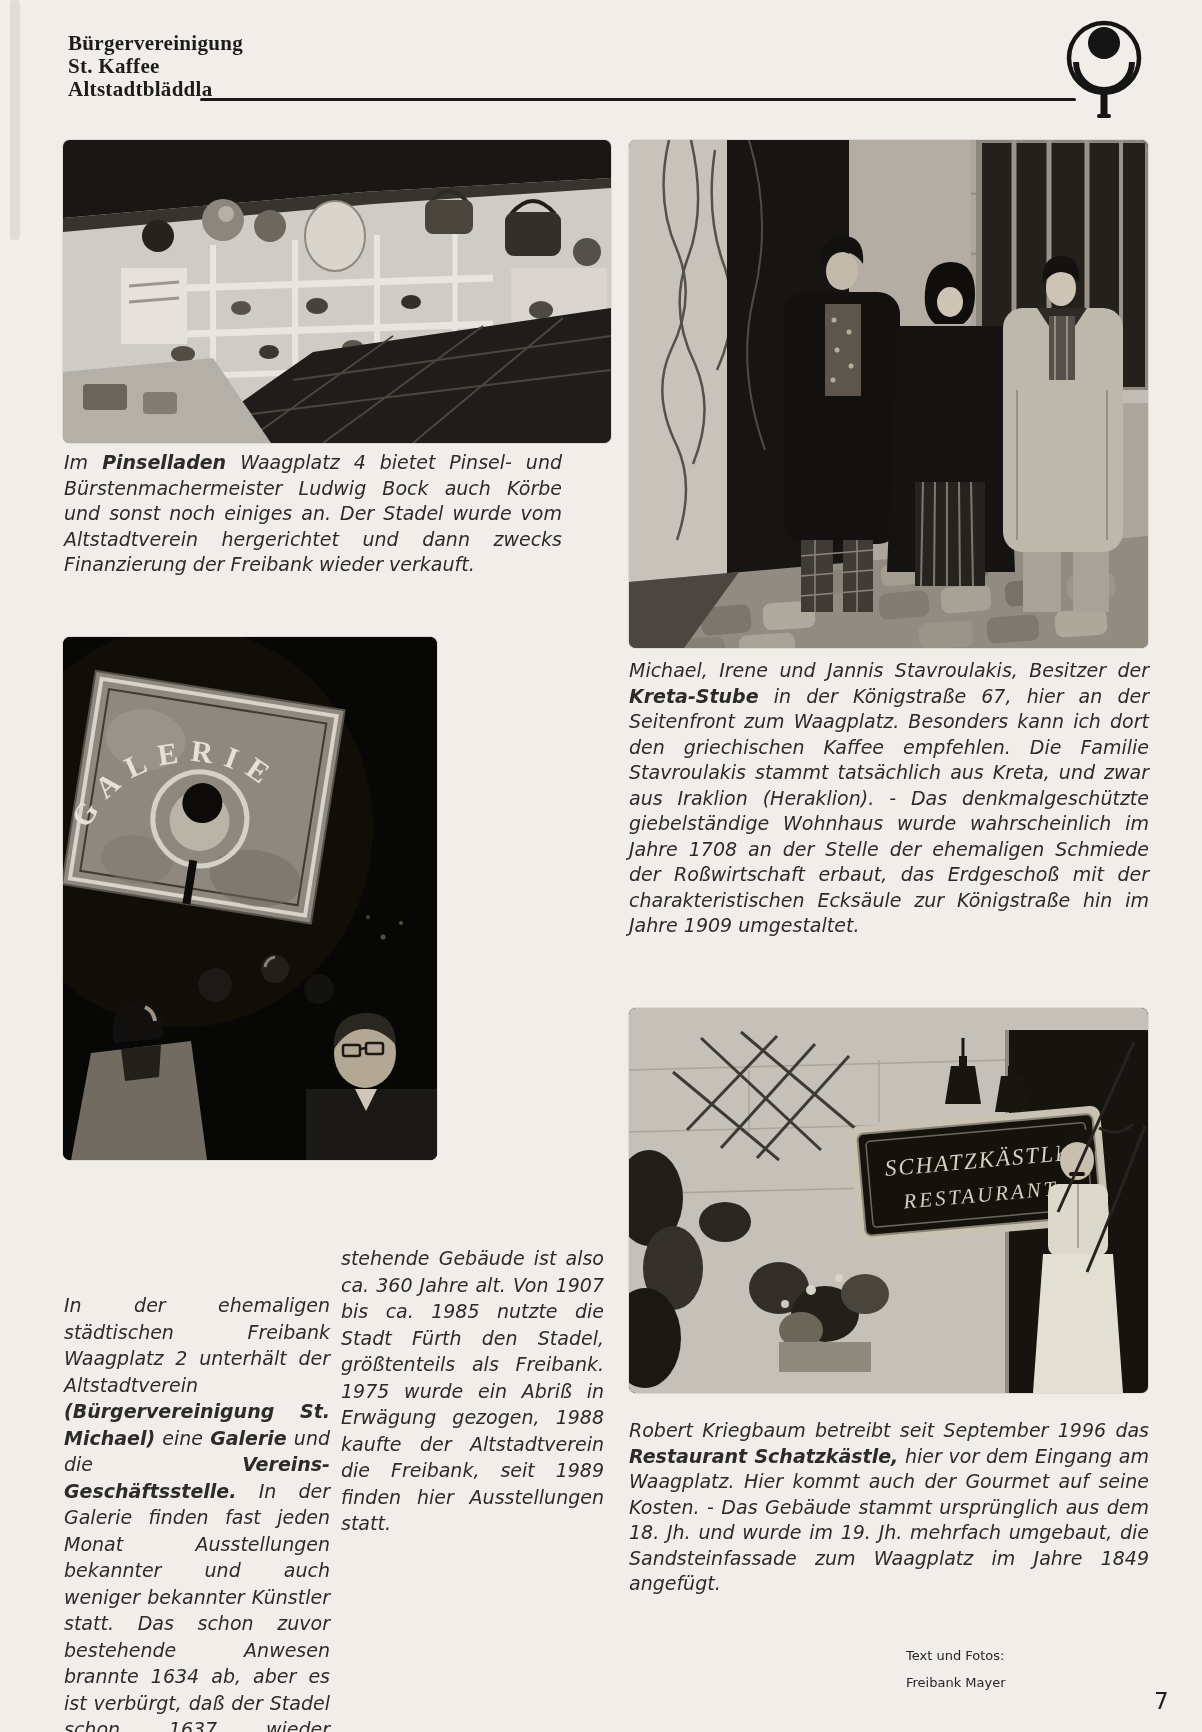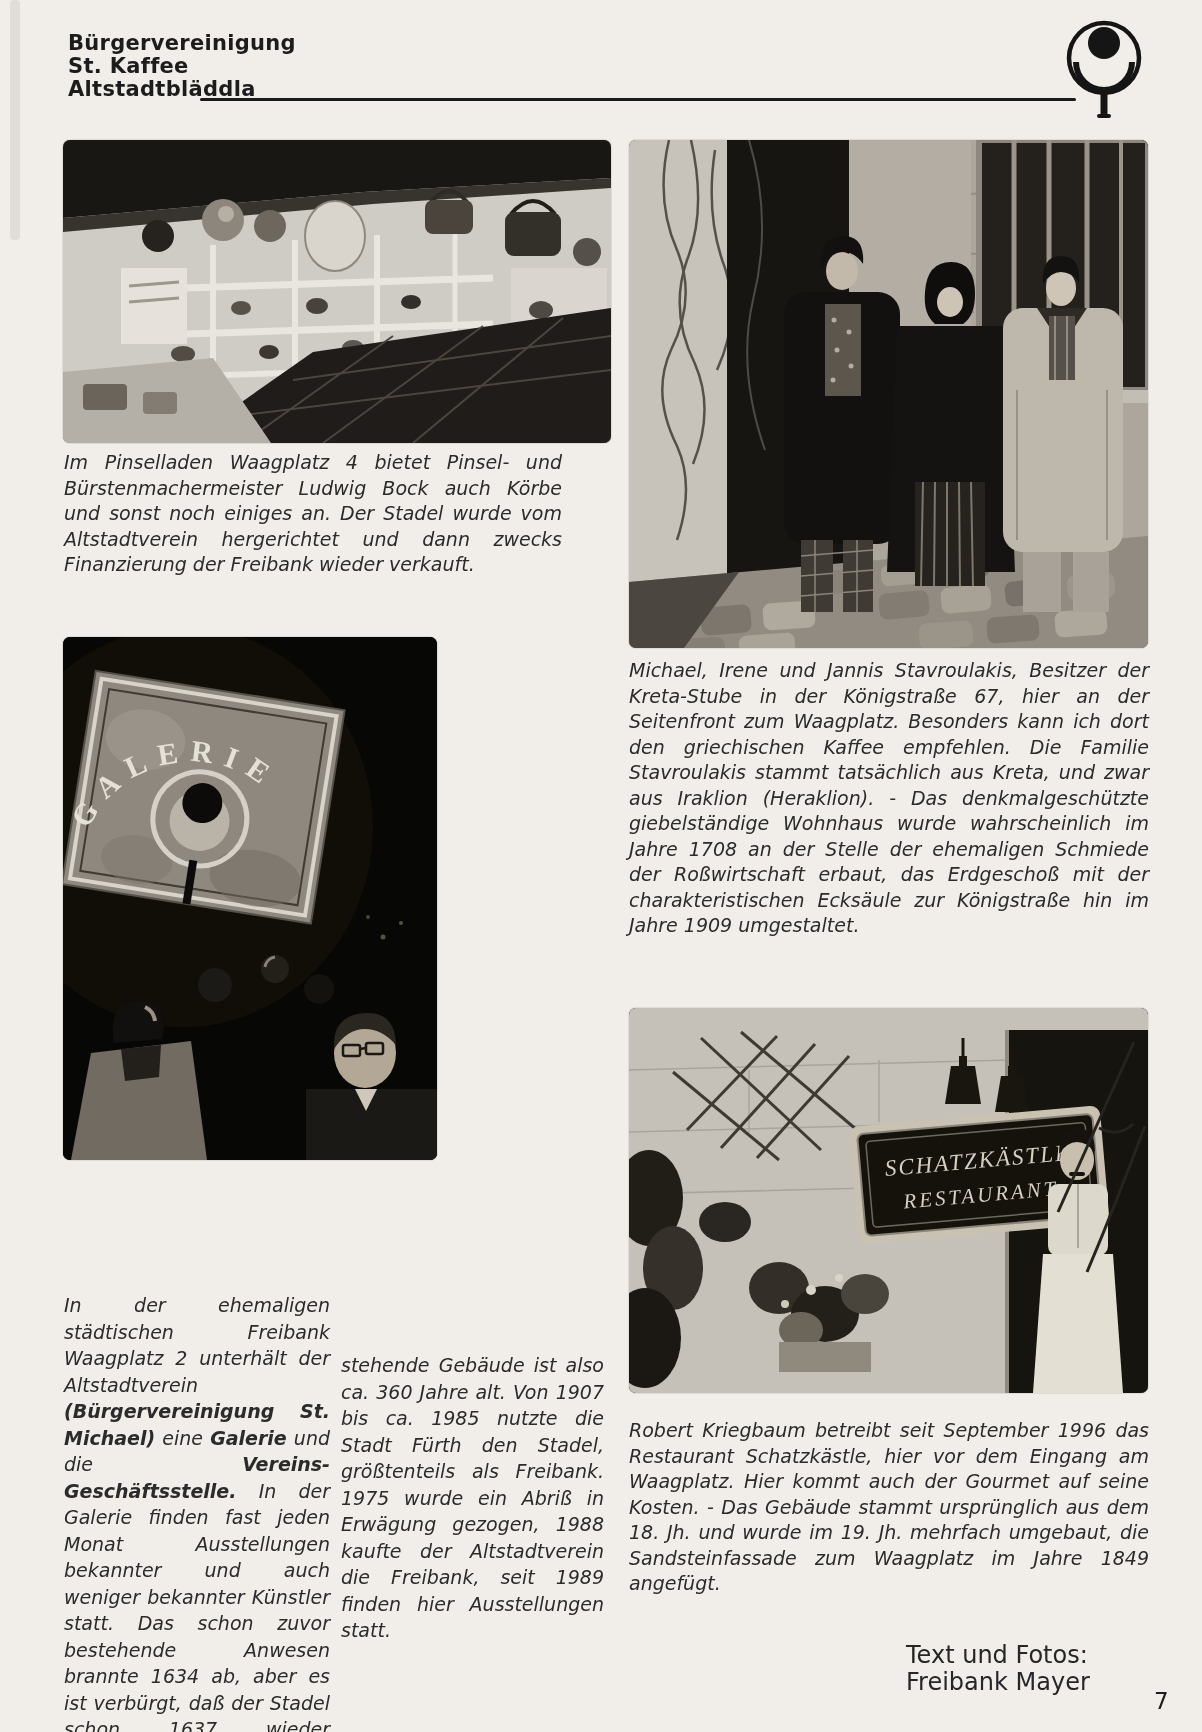--- a/index.html
+++ b/index.html
@@ -1,27 +1,27 @@
 <!DOCTYPE html>
 <html><head>
 <meta charset="utf-8">
 <style>
   html,body{margin:0;padding:0;background:#e7e4df;}
   .page{position:relative;width:1202px;height:1732px;background:#f1eee9;
         font-family:"DejaVu Sans",sans-serif;overflow:hidden;}
   .abs{position:absolute;}
-  .masthead{font-weight:bold;font-size:21px;line-height:23px;color:#1c1c1c;letter-spacing:.3px;}
+  .masthead{font-weight:bold;font-size:21px;line-height:23px;color:#1c1c1c;letter-spacing:.3px;font-family:Liberation Serif, serif;}
   .rule{background:#1a1a1a;height:3px;border-radius:2px;}
   .caption{font-style:italic;font-size:19px;line-height:25.5px;text-align:justify;color:#2b2b2b;}
-  .caption b{font-weight:normal;}
+  .caption b{font-weight:bold;}
   .colText{font-style:italic;font-size:19px;line-height:26.5px;text-align:justify;color:#2b2b2b;}
   .colText b{font-weight:bold;}
   .photo{border-radius:7px;overflow:hidden;background:#111;box-shadow:0 0 0 1px rgba(0,0,0,.08);}
   .photo svg{display:block;width:100%;height:100%;}
-  .credit{font-size:24px;line-height:27px;color:#262626;}
+  .credit{font-size:13px;line-height:27px;color:#262626;}
   .pagenum{font-size:23px;color:#1d1d1d;}
   .scan-streak{background:#dbd8d2;opacity:.8;border-radius:4px;}
 </style>
 </head>
 <body>
 
 <div class="page">
 
   <div class="abs scan-streak" style="left:10px;top:0;width:10px;height:240px;"></div>
 
@@ -309,21 +309,21 @@
       </g>
       <g stroke="#272420" stroke-width="3" fill="none">
         <path d="M 505 34 q -40 90 -76 170"></path>
         <path d="M 516 118 q -30 80 -58 146"></path>
         <path d="M 470 120 q 20 10 34 -4"></path>
       </g>
     </svg>
   </div>
 
   <p class="abs colText" style="left:64px;top:1292px;width:266px;margin:0;"><span>In der ehemaligen städtischen Freibank Waagplatz 2 unterhält der Altstadtverein </span><b>(Bürgervereinigung St. Michael)</b><span> eine </span><b>Galerie</b><span> und die </span><b>Vereins-Geschäftsstelle.</b><span> In der Galerie finden fast jeden Monat Ausstellungen bekannter und auch weniger bekannter Künstler statt. Das schon zuvor bestehende Anwesen brannte 1634 ab, aber es ist verbürgt, daß der Stadel schon 1637 wieder aufgebaut war, das be-</span></p>
-  <p class="abs colText" style="left:341px;top:1352px;width:263px;margin:0;"><span>stehende Gebäude ist also ca. 360 Jahre alt. Von 1907 bis ca. 1985 nutzte die Stadt Fürth den Stadel, größtenteils als Freibank. 1975 wurde ein Abriß in Erwägung gezogen, 1988 kaufte der Altstadtverein die Freibank, seit 1989 finden hier Ausstellungen statt.</span></p>
+  <p class="abs colText" style="left:341px;top:1245px;width:263px;margin:0;"><span>stehende Gebäude ist also ca. 360 Jahre alt. Von 1907 bis ca. 1985 nutzte die Stadt Fürth den Stadel, größtenteils als Freibank. 1975 wurde ein Abriß in Erwägung gezogen, 1988 kaufte der Altstadtverein die Freibank, seit 1989 finden hier Ausstellungen statt.</span></p>
 
   <p class="abs caption" style="left:629px;top:1418px;width:520px;margin:0;"><span>Robert Kriegbaum betreibt seit September 1996 das </span><b>Restaurant Schatzkästle,</b><span> hier vor dem Eingang am Waagplatz. Hier kommt auch der Gourmet auf seine Kosten. - Das Gebäude stammt ursprünglich aus dem 18. Jh. und wurde im 19. Jh. mehrfach umgebaut, die Sandsteinfassade zum Waagplatz im Jahre 1849 angefügt.</span></p>
 
   <div class="abs credit" style="left:906px;top:1642px;">
     <div>Text und Fotos:</div>
     <div>Freibank Mayer</div>
   </div>
 
   <div class="abs pagenum" style="left:1154px;top:1688px;">7</div>
 

